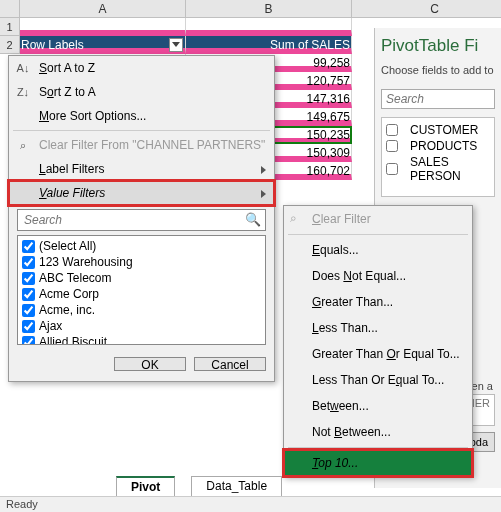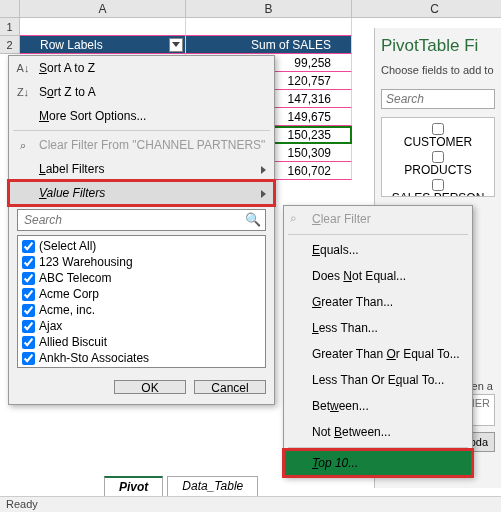--- a/index.html
+++ b/index.html
@@ -8,34 +8,34 @@
   
   .sheet { position:absolute; left:0; top:0; width:100%; height:100%; }
   .colheads { display:flex; position:absolute; left:20px; top:0; right:0; height:18px; background:#e6e6e6; border-bottom:1px solid #c0c0c0; }
   .colhead { flex:0 0 166px; text-align:center; border-right:1px solid #c0c0c0; line-height:18px; color:#333; }
   .rowheads { position:absolute; left:0; top:0; width:20px; }
   .rowhead { height:18px; line-height:18px; text-align:center; background:#e6e6e6; border-right:1px solid #c0c0c0; border-bottom:1px solid #c0c0c0; font-size:11px; color:#333;}
   .cornerhead { position:absolute; left:0; top:0; width:20px; height:18px; background:#e6e6e6; border-right:1px solid #c0c0c0; border-bottom:1px solid #c0c0c0; }
 
   .cells { position:absolute; left:20px; top:18px; right:0; }
   .rowcells { display:flex; height:18px; }
-  .cell { flex:0 0 166px; border-right:1px solid #d4d4d4; border-bottom:1px solid #ec4899; padding:0 20px; line-height:18px; text-align:right; }
+  .cell { flex:0 0 166px; border-right:1px solid #d4d4d4; border-bottom:6px solid #ec4899; padding:0 1px; line-height:18px; text-align:right; }
   .cell.header { background:#1f4e78; color:#fff; text-align:left; position:relative; }
   .cell.header.right { text-align:right; }
   .filterbtn { position:absolute; right:2px; top:2px; width:14px; height:14px; background:#fff; border:1px solid #888; }
   .filterbtn:before { content:""; position:absolute; left:2px; top:3px; border-left:4px solid transparent; border-right:4px solid transparent; border-top:5px solid #444; }
   .cell.selected { outline:2px solid #107c10; outline-offset:-2px; }
 
   
   .fieldspane { position:absolute; right:0; top:28px; width:127px; height:460px; background:#f3f3f3; border-left:1px solid #c0c0c0; padding:8px 6px; }
   .fieldspane h1 { font-size:17px; color:#2a6d3b; font-weight:normal; margin-bottom:8px; white-space:nowrap; overflow:hidden; }
   .fieldspane .desc { font-size:11px; color:#444; margin-bottom:13px; white-space:nowrap; overflow:hidden;}
   .fieldspane .search { width:100%; height:20px; border:1px solid #aaa; padding:1px 4px; font-style:italic; color:#888; margin-bottom:8px;}
   .fieldlist { border:1px solid #c0c0c0; background:#fff; padding:4px; height:80px; overflow:hidden;}
-  .flditem { display:flex; align-items:center; gap:0; font-size:11px; padding:1px 0;flex-direction:column;}
+  .flditem { display:flex; align-items:center; gap:12px; font-size:11px; padding:1px 0;}
   .flditem input { width:12px; height:12px; }
 
   .dropzones { position:absolute; bottom:0; left:6px; right:6px; height:170px; }
   .dropzones .zone { border:1px solid #bbb; background:#fff; height:32px; margin-bottom:6px; padding:2px 4px; font-size:11px; color:#777; overflow:hidden;}
   .updbtnwrap { display:flex; justify-content:flex-end; gap:4px; }
   .updbtn { background:#e1e1e1; border:1px solid #999; height:20px; padding:0 6px; font-size:11px; overflow:hidden;}
 
   
   .popup { position:absolute; left:8px; top:55px; width:267px; background:#f0f0f0; border:1px solid #999; box-shadow:2px 2px 6px rgba(0,0,0,0.3); }
   .menuitem { display:flex; align-items:center; height:24px; padding:0 8px 0 30px; position:relative; cursor:default; }
@@ -43,36 +43,36 @@
   .menuitem .micon { position:absolute; left:6px; top:4px; width:16px; height:16px; font-size:11px; color:#555; text-align:center; line-height:16px;}
   .menuitem .arrow { position:absolute; right:8px; top:9px; border-top:4px solid transparent; border-bottom:4px solid transparent; border-left:5px solid #555; }
   .menuitem.selected { background:#dcdcdc; }
   .sep { height:1px; background:#ccc; margin:2px 4px; }
   .redbox { outline:3px solid #d92e2e; outline-offset:-1px;font-style:italic; }
 
   .searchbox { margin:4px 8px; position:relative; }
   .searchbox input { width:100%; height:22px; border:1px solid #888; padding:2px 20px 2px 6px; font-style:italic; color:#777;}
   .searchbox .sicon { position:absolute; right:4px; top:3px; font-size:13px; color:#555;}
 
-  .checklist { margin:0 8px 6px 8px; border:1px solid #888; background:#fff; height:133px; overflow-y:auto; padding:2px 4px;}
+  .checklist { margin:0 8px 6px 8px; border:1px solid #888; background:#fff; height:110px; overflow-y:auto; padding:2px 4px;}
   .checkitem { display:flex; align-items:center; gap:4px; padding:1px 0; font-size:12px;}
   .checkitem input { width:13px; height:13px; }
 
   .btns { display:flex; justify-content:flex-end; gap:8px; padding:6px 8px 10px 8px; }
   .btns button { width:72px; height:14px; border:1px solid #888; background:#e6e6e6; }
 
   
   .submenu { position:absolute; left:283px; top:205px; width:190px; background:#f0f0f0; border:1px solid #999; box-shadow:2px 2px 6px rgba(0,0,0,0.3); }
   .subitem { height:26px; display:flex; align-items:center; padding:0 10px 0 28px; position:relative; }
   .subitem.disabled { color:#9a9a9a; }
   .subitem .micon { position:absolute; left:6px; top:5px; width:16px; height:16px; font-size:12px; color:#aaa;}
   .subitem.selected { background:#15803d; }
 
   
-  .tabs { position:absolute; left:30px; bottom:16px; display:flex; gap:4px;font-style:italic;}
+  .tabs { position:absolute; left:30px; bottom:16px; display:flex; gap:16px;}
   .tab { background:#fff; border:1px solid #aaa; border-bottom:none; padding:2px 14px; font-size:12px; }
   .tab.active { font-weight:bold; border-top:2px solid #217346;}
   .tab.active:before { content:""; }
   .statusbar { position:absolute; left:0; bottom:0; right:0; height:16px; background:#f0f0f0; border-top:1px solid #ccc; font-size:11px; color:#444; padding:1px 6px;}
 
   u { text-decoration: underline; }
 </style>
 </head>
 <body>
 

